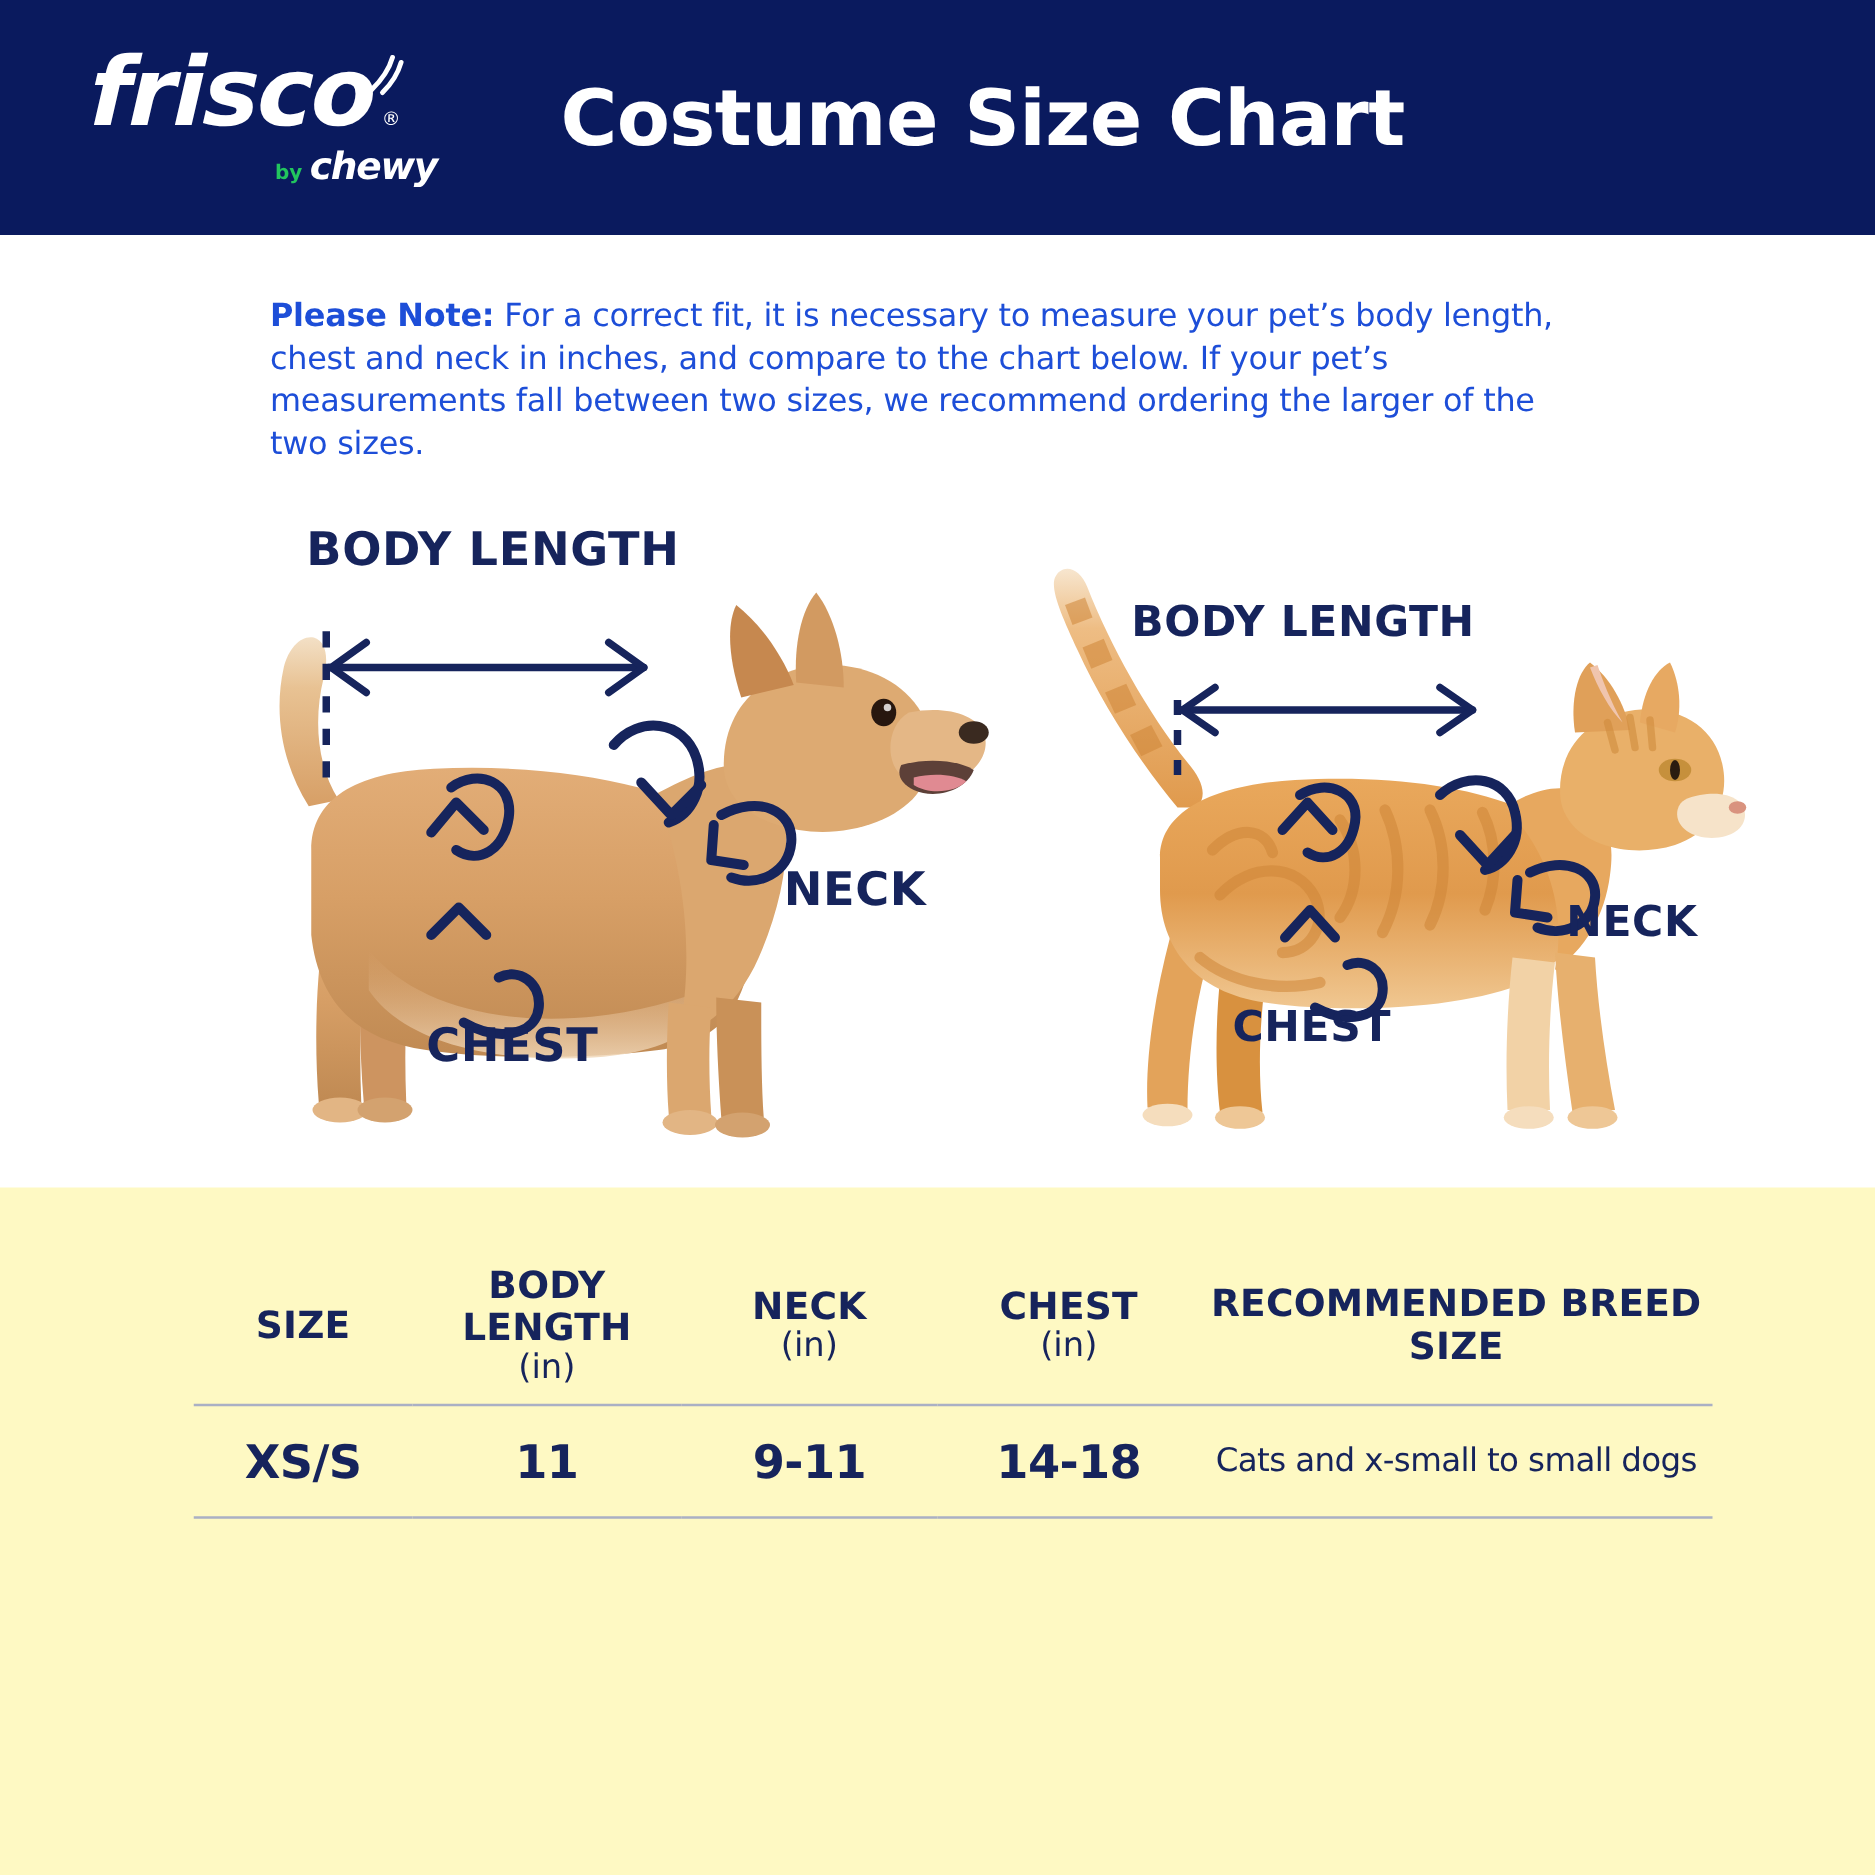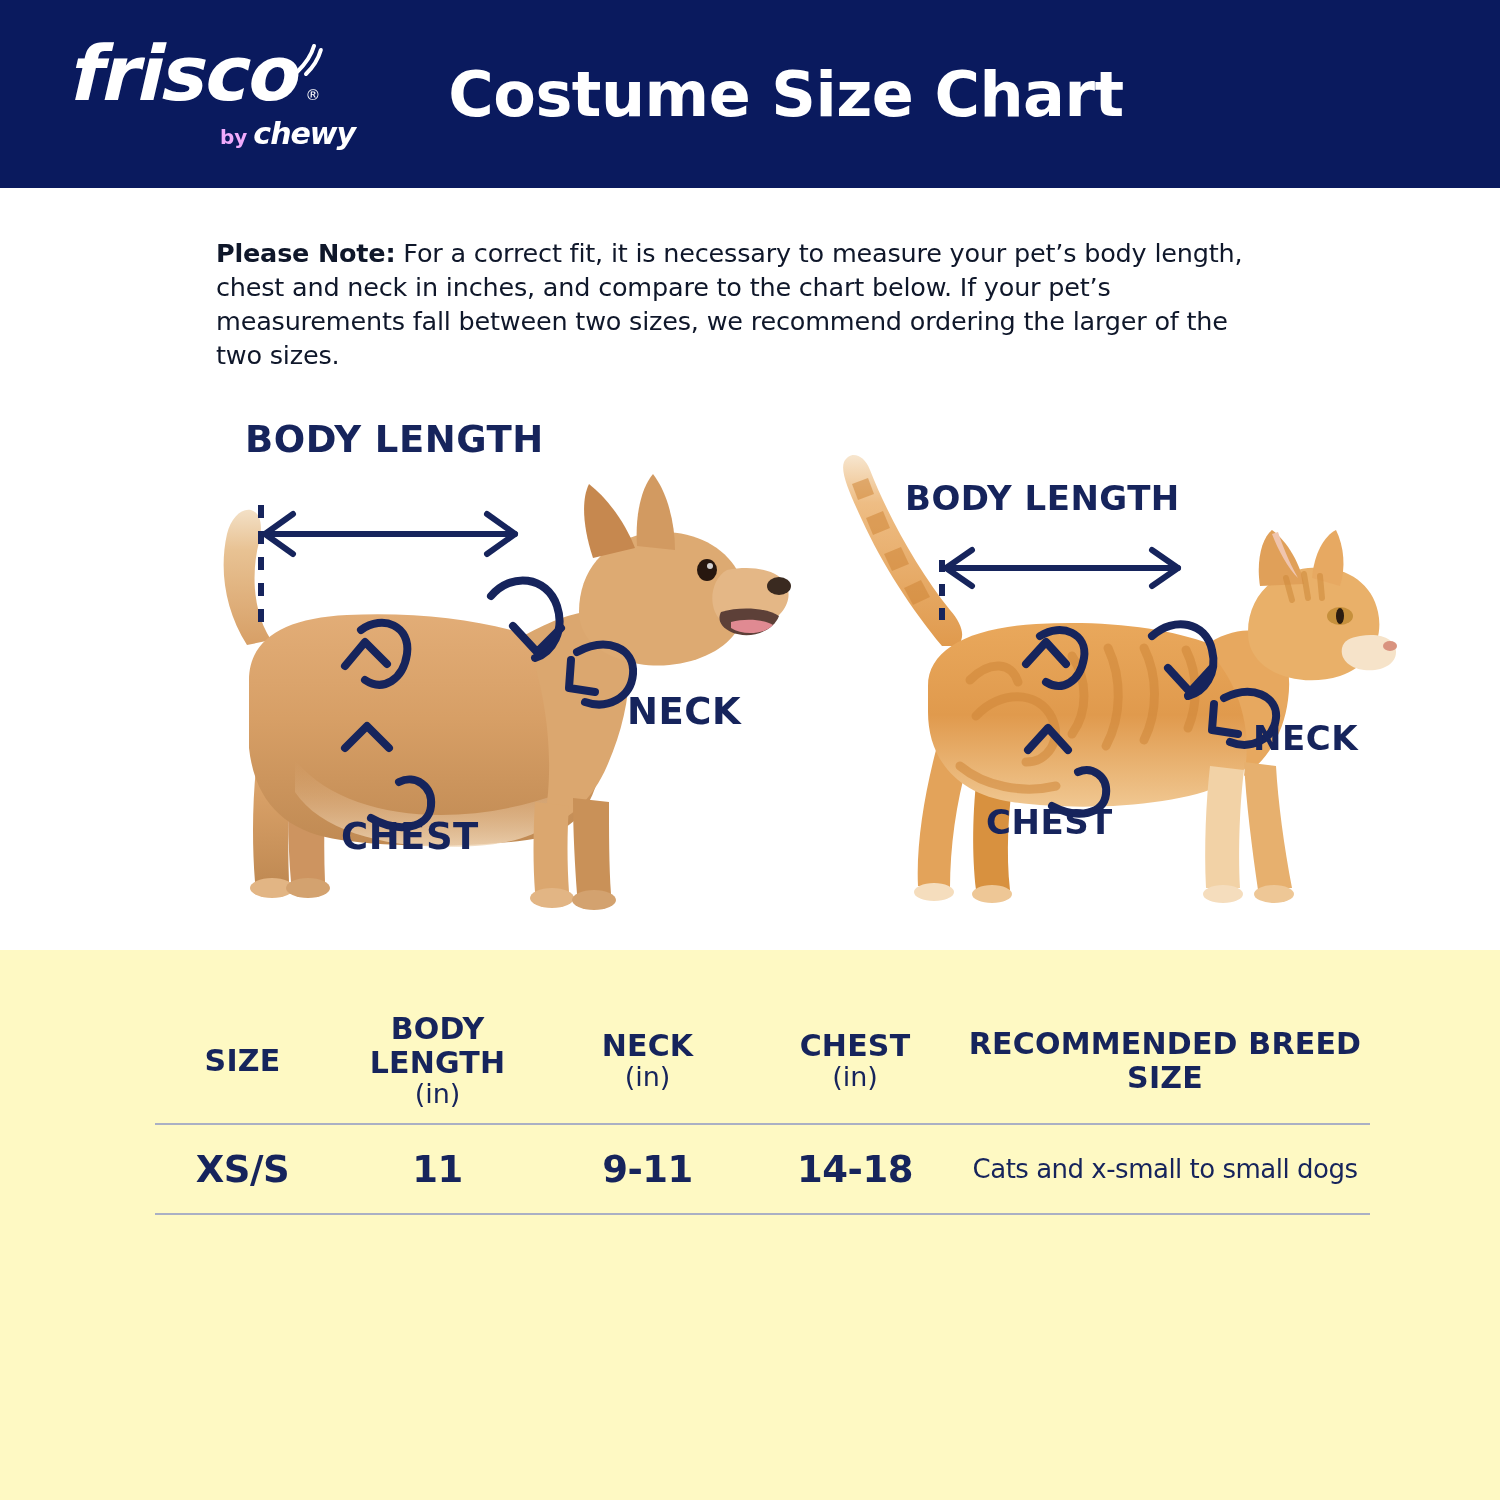--- a/index.html
+++ b/index.html
@@ -42,21 +42,21 @@
   .logo-swoosh {
     position: absolute; right: -26px; top: 6px;
     width: 30px; height: 34px;
   }
   .logo-sub {
     display: flex; align-items: baseline; gap: 6px;
     margin-left: 148px; margin-top: 6px;
   }
   .logo-by {
     font-family: "DejaVu Sans", sans-serif;
-    font-size: 20px; font-weight: 700; color: #f0abfc;
+    font-size: 16px; font-weight: 700; color: #22c55e;
   }
   .logo-chewy {
     font-family: "DejaVu Sans", sans-serif;
     font-size: 30px; font-weight: 700; color: #fff;
     font-style: italic; letter-spacing: -1px;
   }
   .header-title {
     position: absolute; left: 0; top: 0;
     width: 1500px; height: 188px;
     display: flex; align-items: center; justify-content: center;
@@ -67,21 +67,21 @@
     pointer-events: none;
   }
 
   
   .note {
     position: absolute; left: 216px; top: 236px;
     width: 1035px;
     font-family: "DejaVu Sans", sans-serif;
     font-size: 25.5px;
     line-height: 1.34;
-    color: #0f172a;
+    color: #1d4ed8;
     letter-spacing: -0.2px;
   }
   .note b { font-weight: 700; }
 
   
   .illo-area {
     position: absolute; left: 0; top: 400px;
     width: 1500px; height: 550px;
   }
   .animal { position: absolute; }

